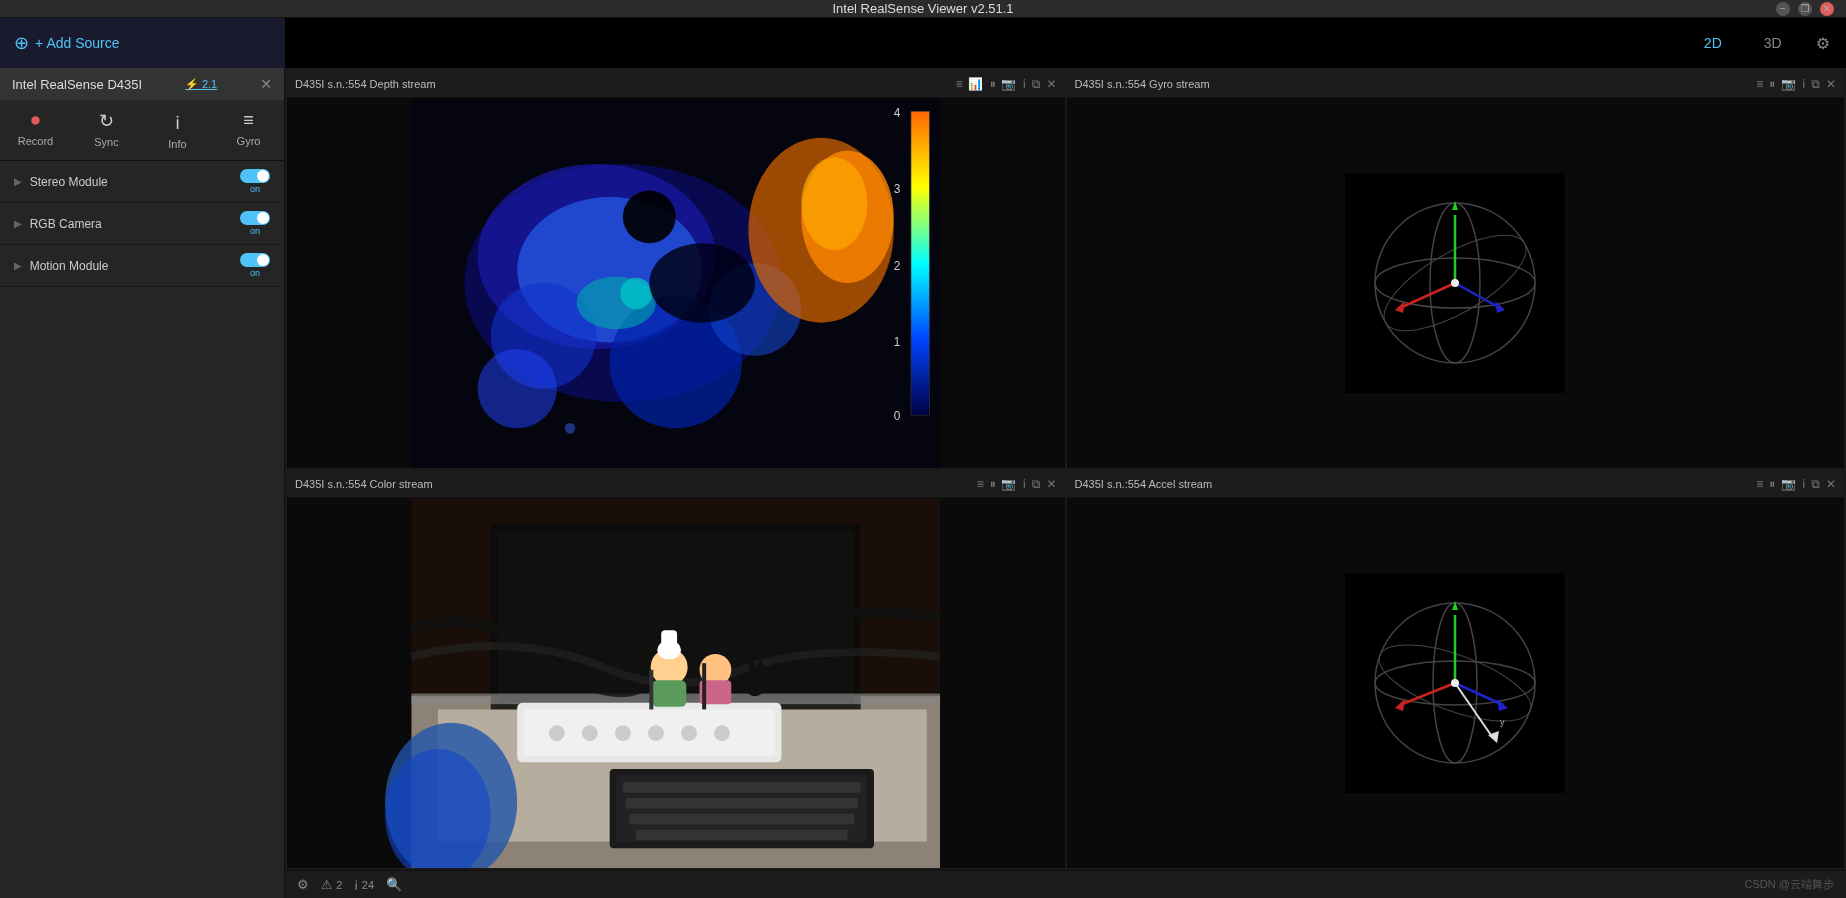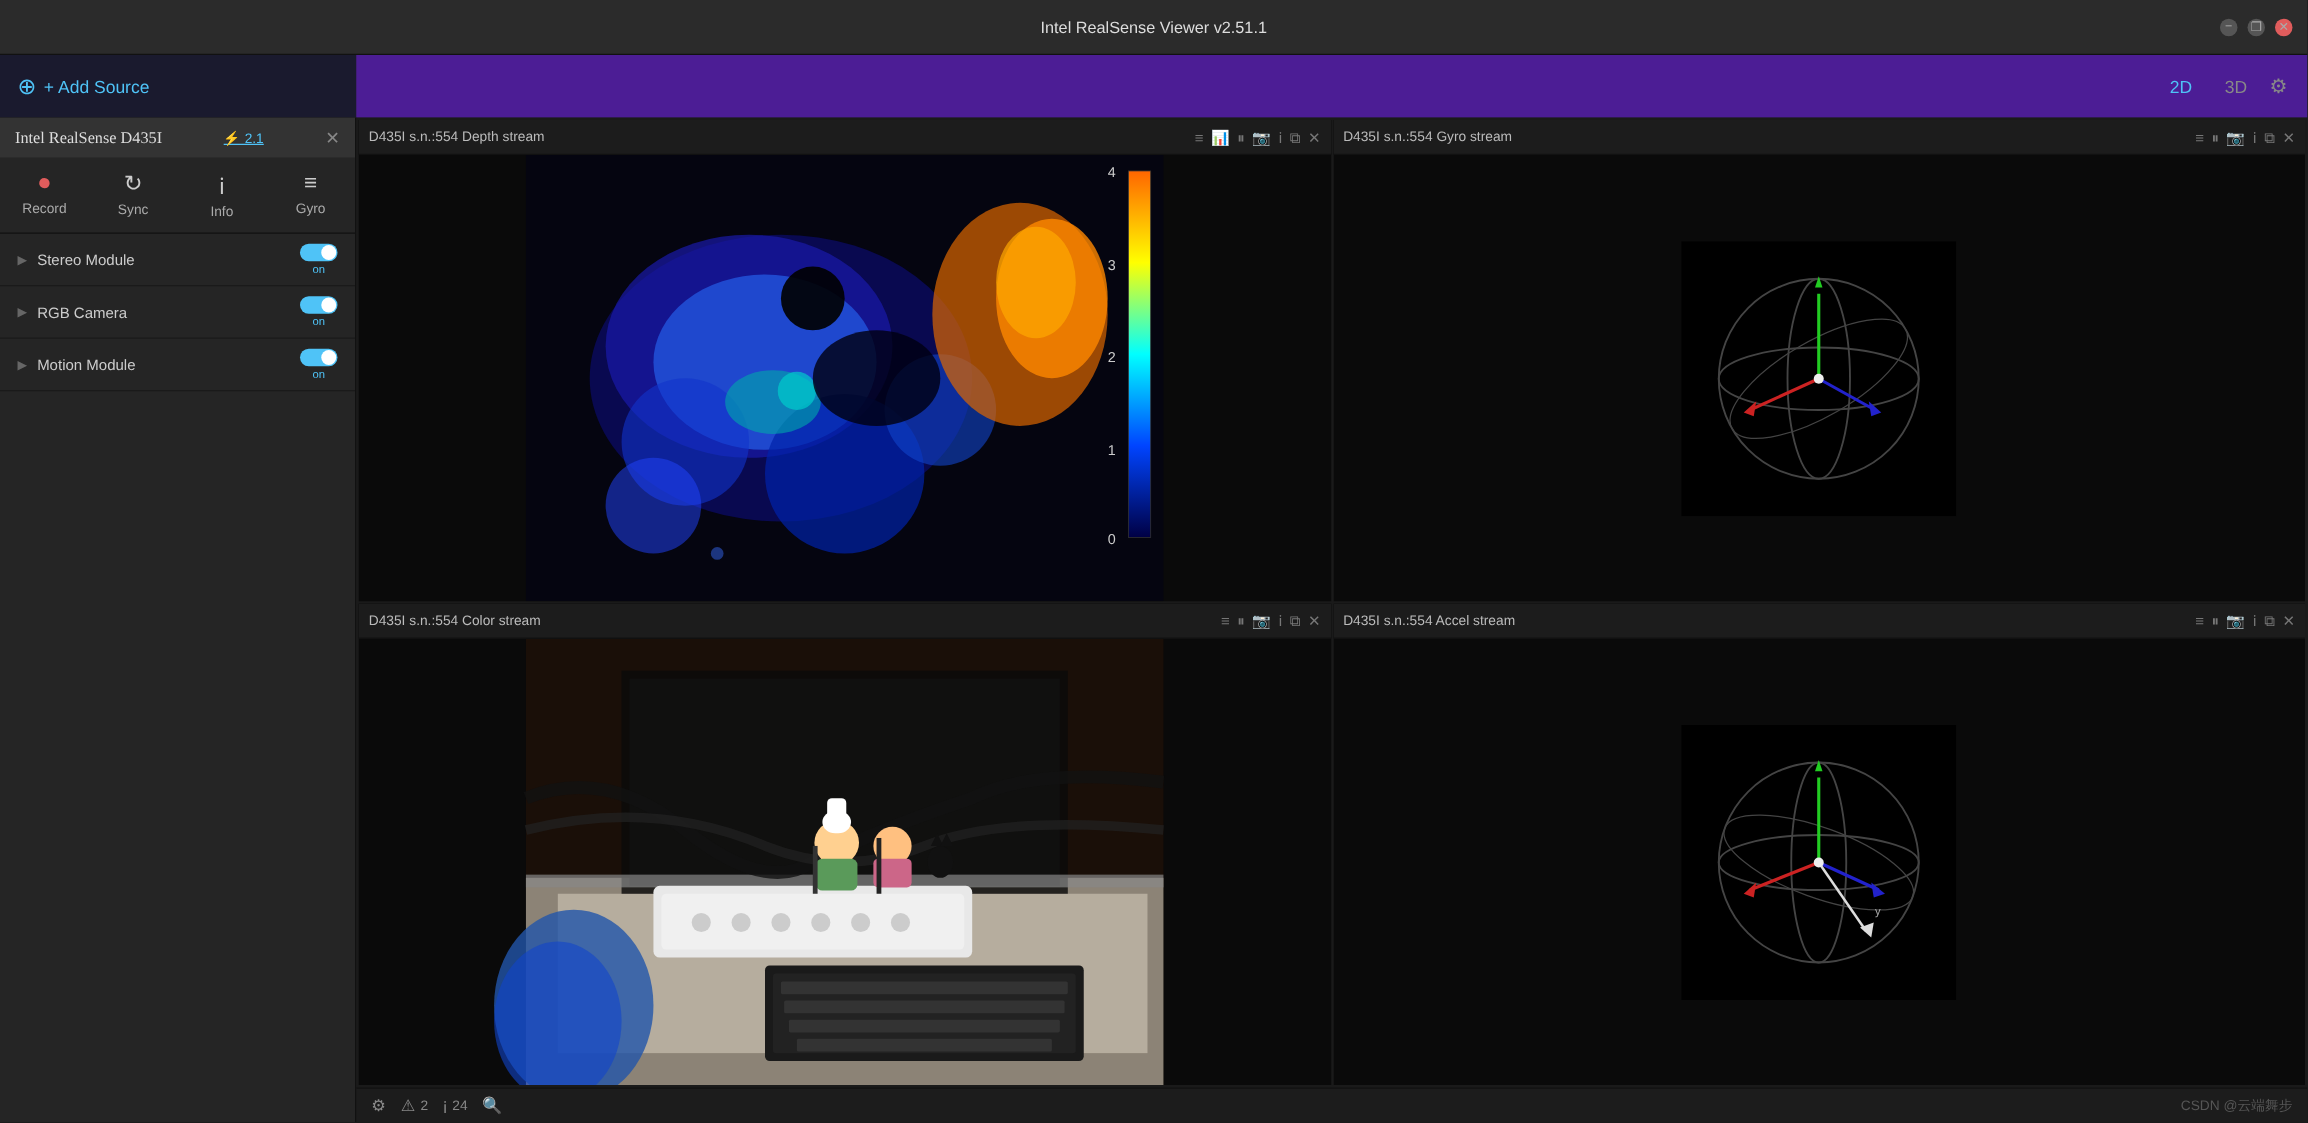--- a/index.html
+++ b/index.html
@@ -11,21 +11,21 @@
       width: 1846px;
       height: 898px;
       overflow: hidden;
       display: flex;
       flex-direction: column;
     }
 
     
     .title-bar {
       background: #2b2b2b;
-      height: 44px;
+      height: 18px;
       display: flex;
       align-items: center;
       justify-content: center;
       padding: 0 12px;
       border-bottom: 1px solid #111;
       flex-shrink: 0;
     }
     .title-bar-title {
       color: #ddd;
       font-size: 13px;
@@ -108,21 +108,20 @@
       display: flex;
       align-items: center;
       justify-content: space-between;
       padding: 8px 12px;
       background: #333;
     }
     .device-name {
       color: #ddd;
       font-size: 13px;
       font-weight: 500;
-      font-family: Liberation Serif, serif;
     }
     .usb-badge {
       display: flex;
       align-items: center;
       gap: 4px;
       color: #4fc3f7;
       font-size: 11px;
       text-decoration: underline;
     }
     .close-device {
@@ -342,27 +341,27 @@
       background: #1a1a2e;
       height: 100%;
       display: flex;
       align-items: center;
       padding: 0 14px;
       flex-shrink: 0;
     }
 
     .content-top {
       flex: 1;
-      background: #4c1d95;
+      background: #000000;
       height: 100%;
       display: flex;
       align-items: center;
       justify-content: flex-end;
       padding: 0 16px;
-      gap: 10px;
+      gap: 26px;
     }
   </style>
 </head>
 <body>
 
 <div class="title-bar">
   <span style="width:80px"></span>
   <span class="title-bar-title">Intel RealSense Viewer v2.51.1</span>
   <div class="title-bar-controls">
     <button class="title-btn minimize">−</button>

